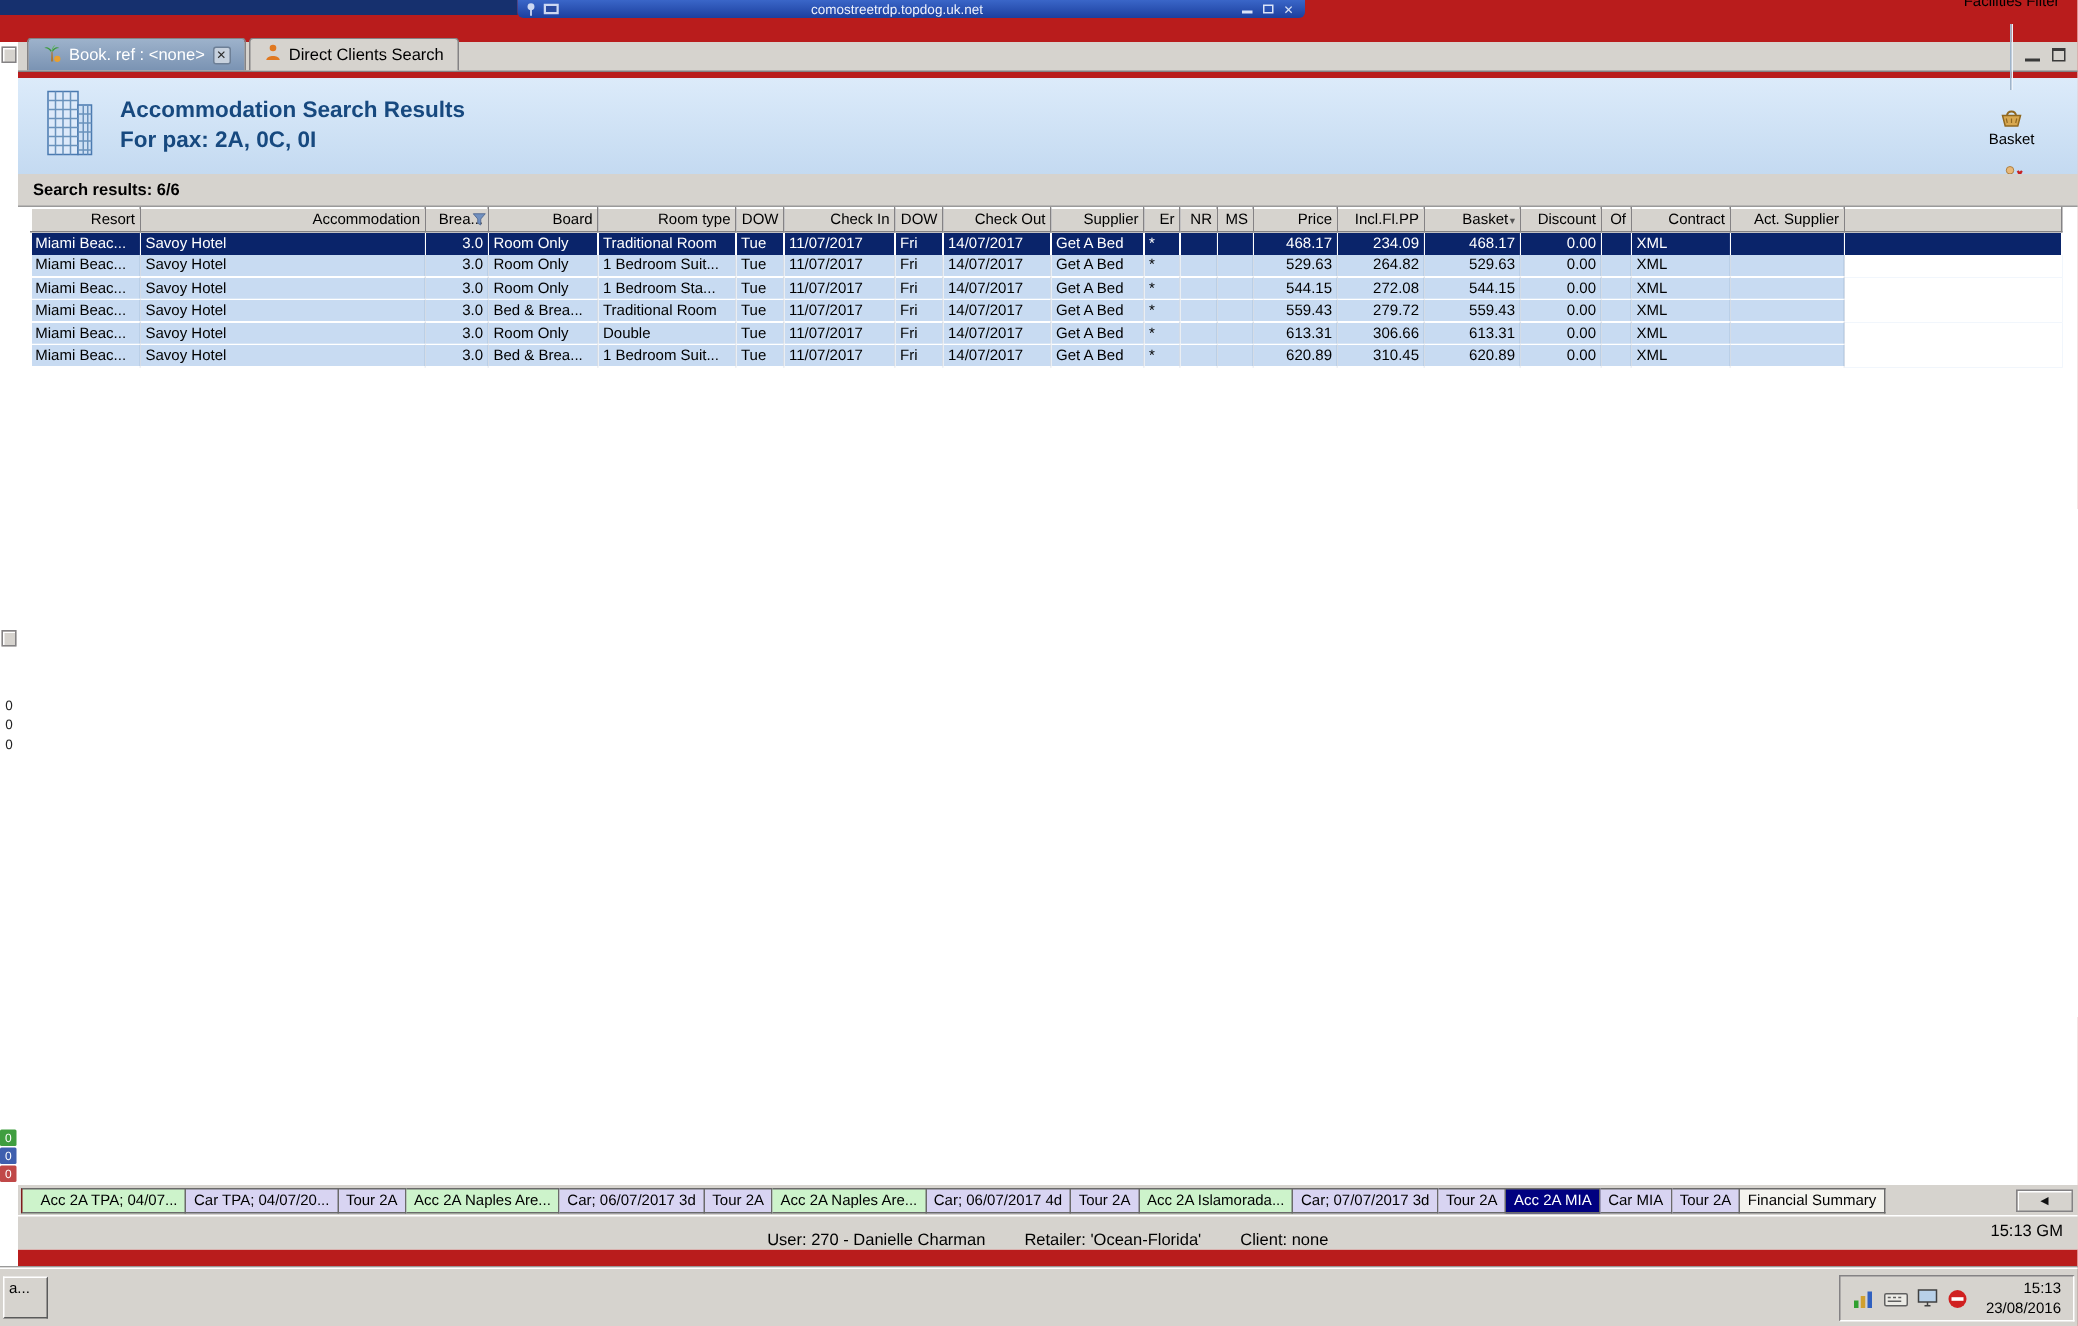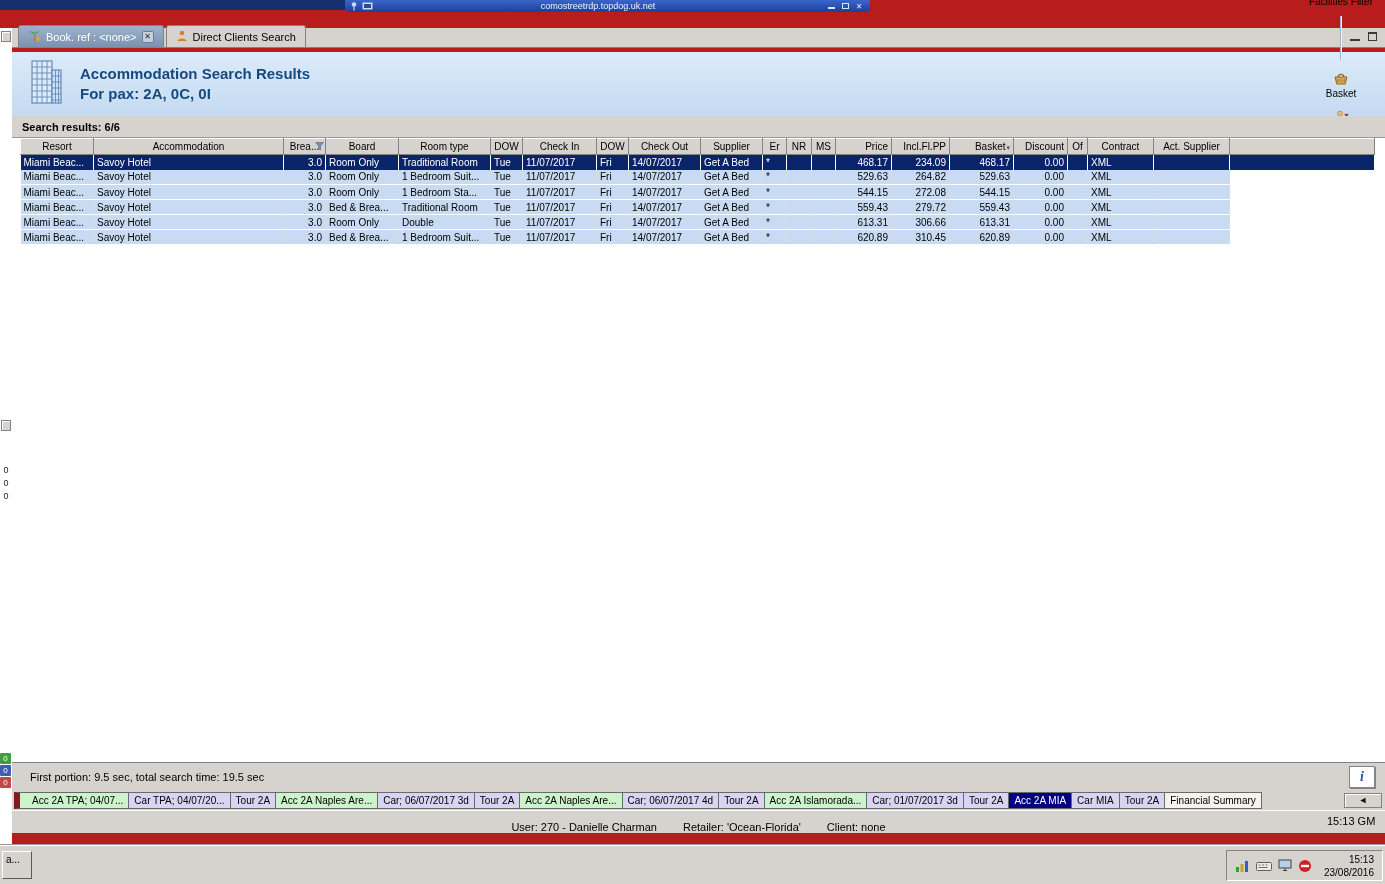--- a/index.html
+++ b/index.html
@@ -43,40 +43,40 @@
   .toolbar { margin-left:auto; display:flex; align-items:center; gap:9px; padding-right:4px;flex-direction:column; }
   .titem { display:flex; flex-direction:column; align-items:center; justify-content:center; gap:2px; min-width:34px; font-size:10px; color:#000; }
   .titem .ticon { height:17px; display:flex; align-items:flex-end; }
   .titem.disabled { color:#9a9a9a; }
   .tsep { height:44px; border-left:1px solid #9fb4ca; border-right:1px solid #eef4fb; margin:0 3px; }
 
   .results-row { flex:0 0 22px; background:#d6d3ce; display:flex; align-items:center; padding-left:10px; font-size:11px; font-weight:bold; border-bottom:1px solid #9a9a9a; }
 
   .gridwrap { flex:1 1 auto; background:#fff; overflow:hidden; }
   table.grid { border-collapse:collapse; table-layout:fixed; width:1355px; margin-left:8px; font-size:10px; }
-  .grid th { background:#d6d3ce; font-weight:normal; text-align:center; padding:1px 3px; height:16px; white-space:nowrap; overflow:hidden; border-top:1px solid #fff; border-left:1px solid #fff; border-right:1px solid #848284; border-bottom:1px solid #848284; position:relative; }
+  .grid th { background:#d6d3ce; font-weight:normal; text-align:right; padding:1px 3px; height:16px; white-space:nowrap; overflow:hidden; border-top:1px solid #fff; border-left:1px solid #fff; border-right:1px solid #848284; border-bottom:1px solid #848284; position:relative; }
   .grid th.r { text-align:right; }
   .grid th .funnel-sm { position:absolute; right:1px; top:3px; }
   .grid th .sort-sm { font-size:7px; color:#555; margin-left:1px; }
   .grid td { height:15px; padding:0 3px; white-space:nowrap; overflow:hidden; border-right:1px solid rgba(100,130,170,.28); border-bottom:1px solid rgba(255,255,255,.55); }
   .grid td.r { text-align:right; }
   .grid tbody tr { background:#c8dbf2; }
   .grid tbody tr.sel { background:#0a246a; color:#fff; }
   .grid tbody tr.sel td { border-right:1px solid rgba(255,255,255,.14); border-bottom:none; }
   .grid td.filltd { background:#fff; border-right:none; border-bottom:none; }
   .grid tr.sel td.filltd { background:#0a246a; }
   .grid th.fillth { }
 
   .status-row { flex:0 0 28px; background:#d6d3ce; border-top:1px solid #848284; display:flex; align-items:center; padding-left:18px; font-size:11px; position:relative; }
   .info-btn { position:absolute; right:10px; top:3px; width:26px; height:22px; background:#fff; border:1px solid #848284; box-shadow:1px 1px 0 #848284; display:flex; align-items:center; justify-content:center; }
   .iglyph { font-family:"Liberation Serif", serif; font-style:italic; font-weight:bold; color:#2858a8; font-size:14px; }
 
   .btab-strip { flex:0 0 20px; background:#d6d3ce; display:flex; align-items:center; padding:1px 3px 1px 2px; overflow:hidden; }
   .btab { border:1px solid #6a6a6a; border-left:none; padding:2px 5px; font-size:10px; line-height:12px; white-space:nowrap; height:17px; }
-  .btab:first-child { border-left:6px solid #7f1d1d;padding-left:12px; }
+  .btab:first-child { border-left:1px solid #7f1d1d;padding-left:12px; }
   .btab.acc { background:#cdf3cb; }
   .btab.car, .btab.tour { background:#d8d4f2; }
   .btab.summary { background:#f4f3ee; }
   .btab.bsel { background:#000080; color:#fff; }
   .btab-scroll { margin-left:auto; width:38px; height:15px; background:#d6d3ce; border:1px solid #848284; box-shadow:inset 1px 1px 0 #fff; display:flex; align-items:center; justify-content:center; font-size:9px; color:#111; }
 
   .session { flex:0 0 23px; background:#d6d3ce; border-top:1px solid #fff; display:flex; align-items:flex-end; justify-content:center; gap:26px; font-size:11px; position:relative; }
   .sess-time { position:absolute; right:0; top:4px; font-size:11px; white-space:nowrap; overflow:hidden; width:58px; }
 
   
@@ -434,39 +434,33 @@
               <td class="r">0.00</td>
               <td></td>
               <td>XML</td>
               <td></td>
               <td class="filltd"></td>
             </tr>
           </tbody>
         </table>
     </div>
 
-    <div class="status-row">
-      <span>First portion: 9.5 sec, total search time: 19.5 sec</span>
-      <div class="info-btn">
-        <span class="iglyph">i</span>
-      </div>
-    </div>
 
     <div class="btab-strip" id="btabs">
       <div class="btab acc">Acc 2A TPA; 04/07...</div>
         <div class="btab car">Car TPA; 04/07/20...</div>
         <div class="btab tour">Tour 2A</div>
         <div class="btab acc">Acc 2A Naples Are...</div>
         <div class="btab car">Car; 06/07/2017 3d</div>
         <div class="btab tour">Tour 2A</div>
         <div class="btab acc">Acc 2A Naples Are...</div>
         <div class="btab car">Car; 06/07/2017 4d</div>
         <div class="btab tour">Tour 2A</div>
         <div class="btab acc">Acc 2A Islamorada...</div>
-        <div class="btab car">Car; 01/07/2017 3d</div>
+        <div class="btab car">Car; 07/07/2017 3d</div>
         <div class="btab tour">Tour 2A</div>
         <div class="btab acc bsel">Acc 2A MIA</div>
         <div class="btab car">Car MIA</div>
         <div class="btab tour">Tour 2A</div>
         <div class="btab summary">Financial Summary</div>
         <div class="btab-scroll" id="btabScroll">
         <span>◄</span>
       </div>
     </div>
 

